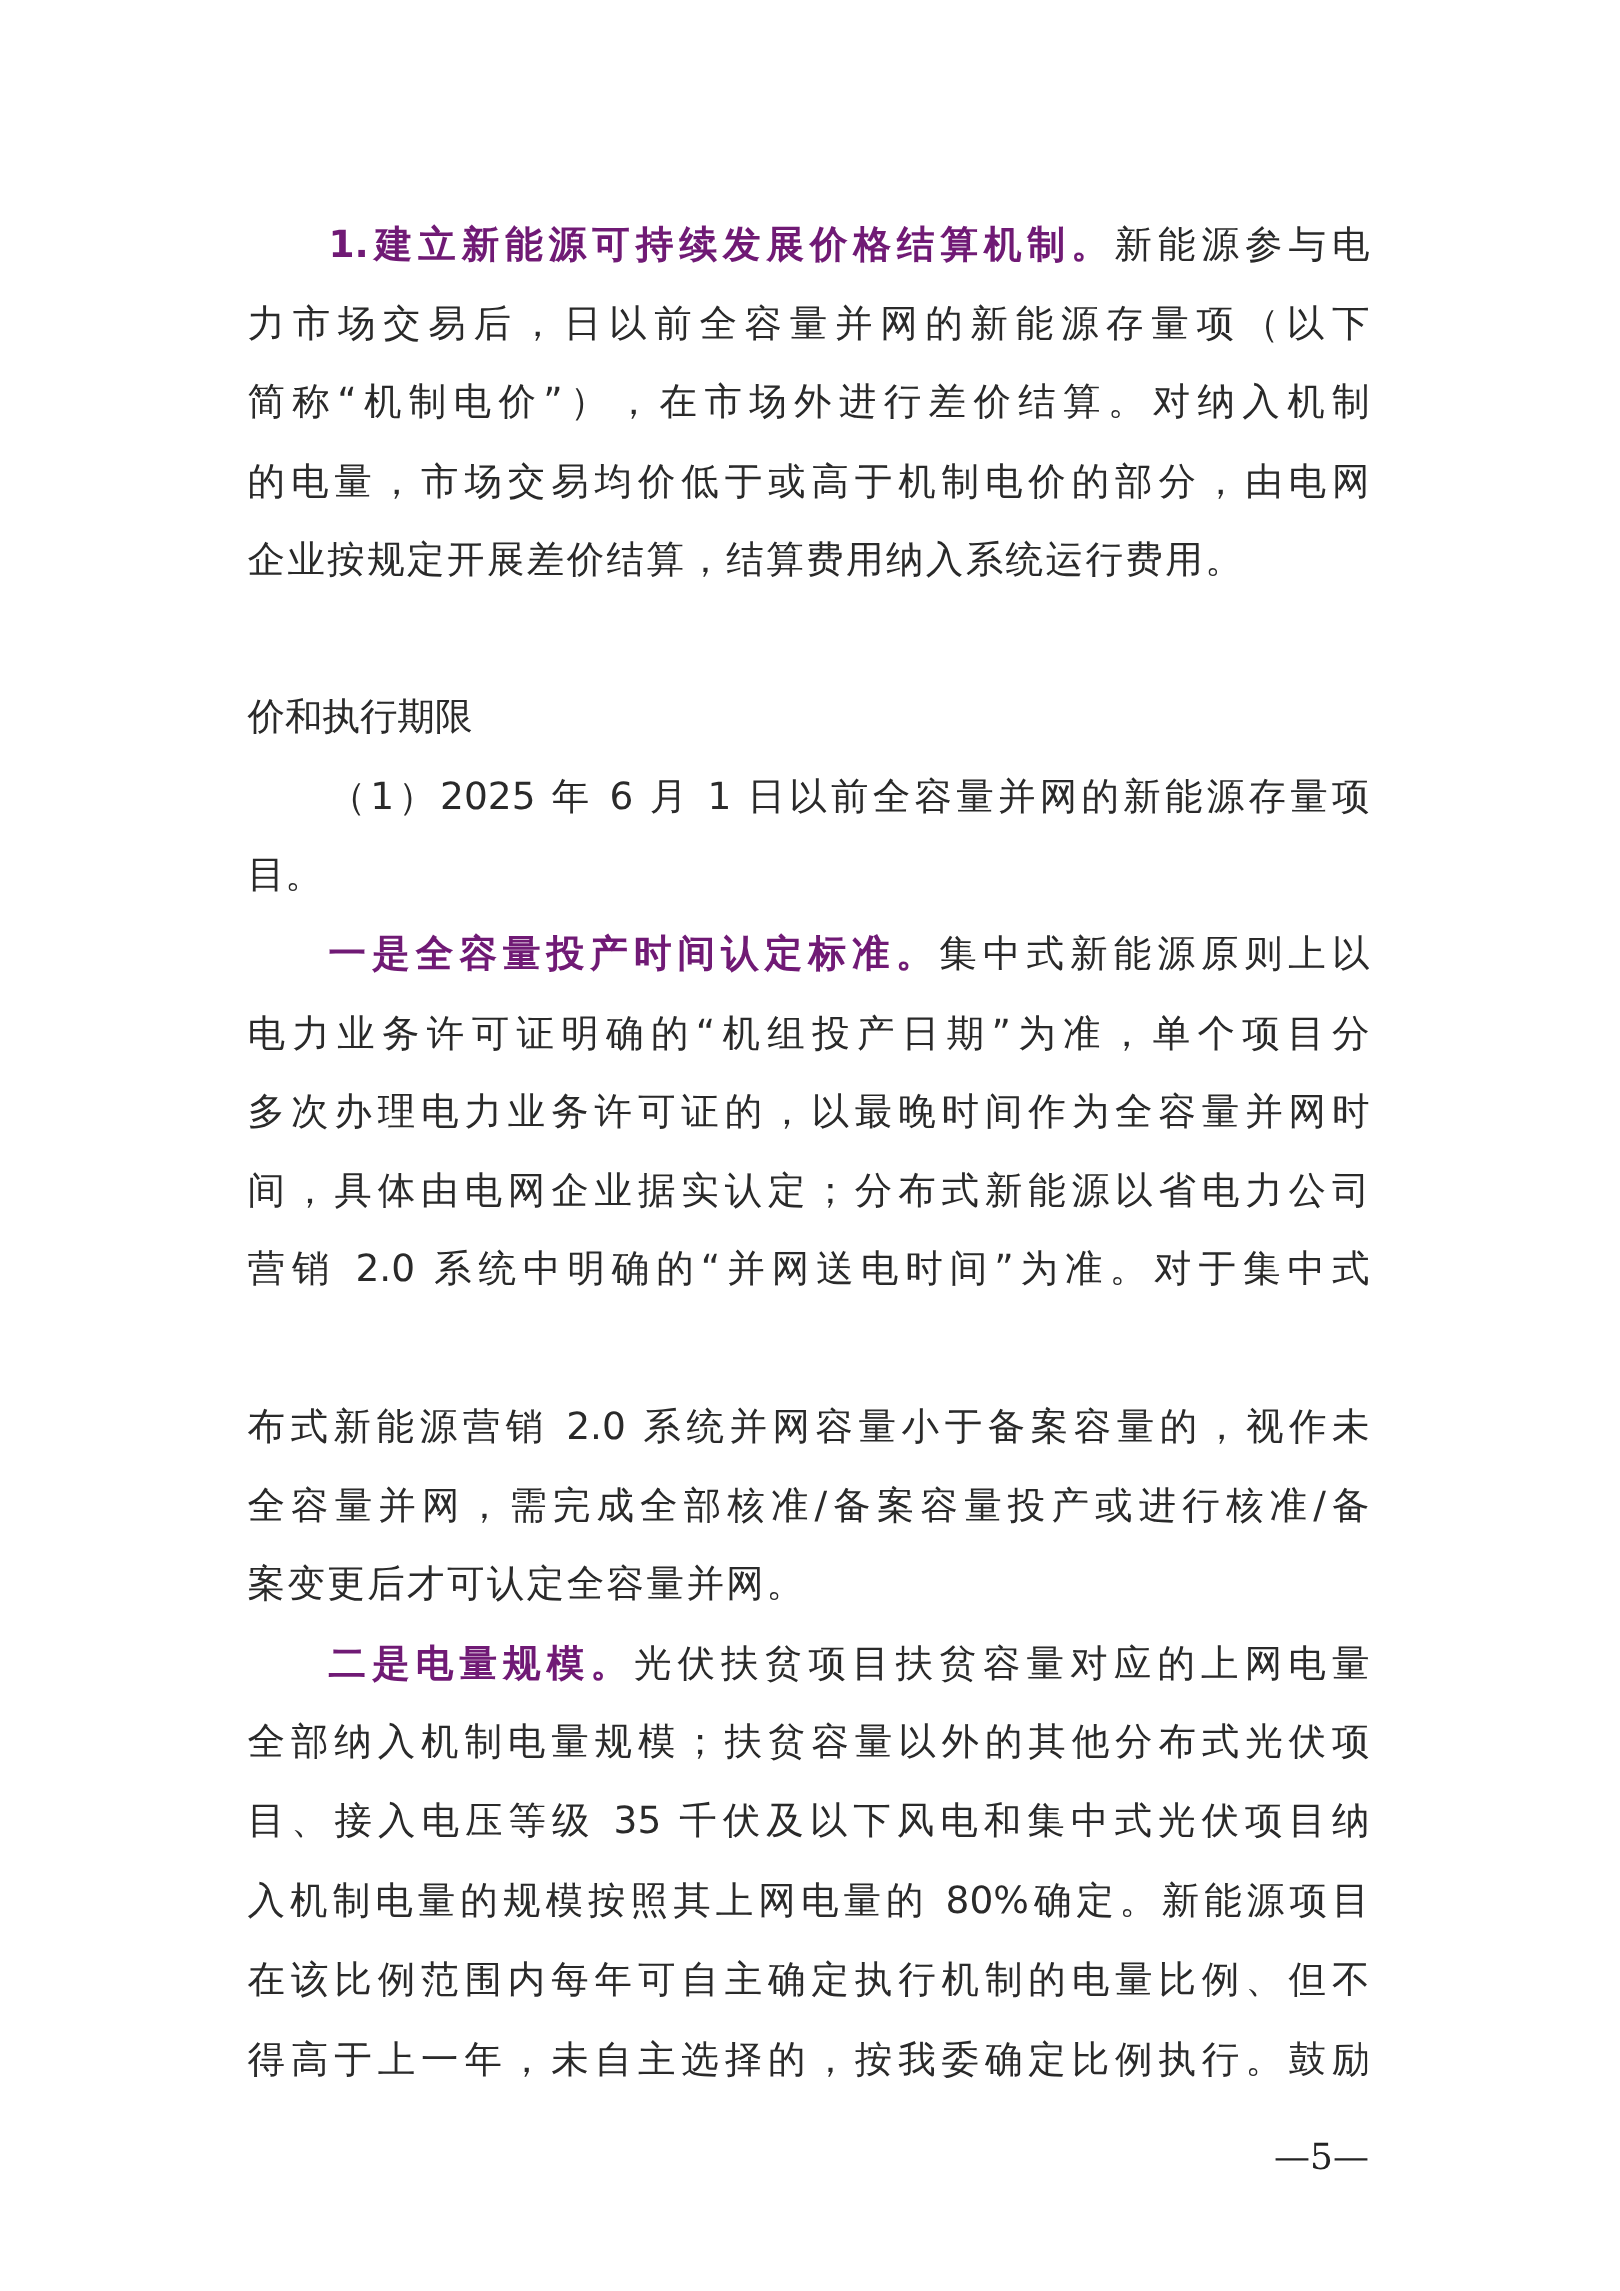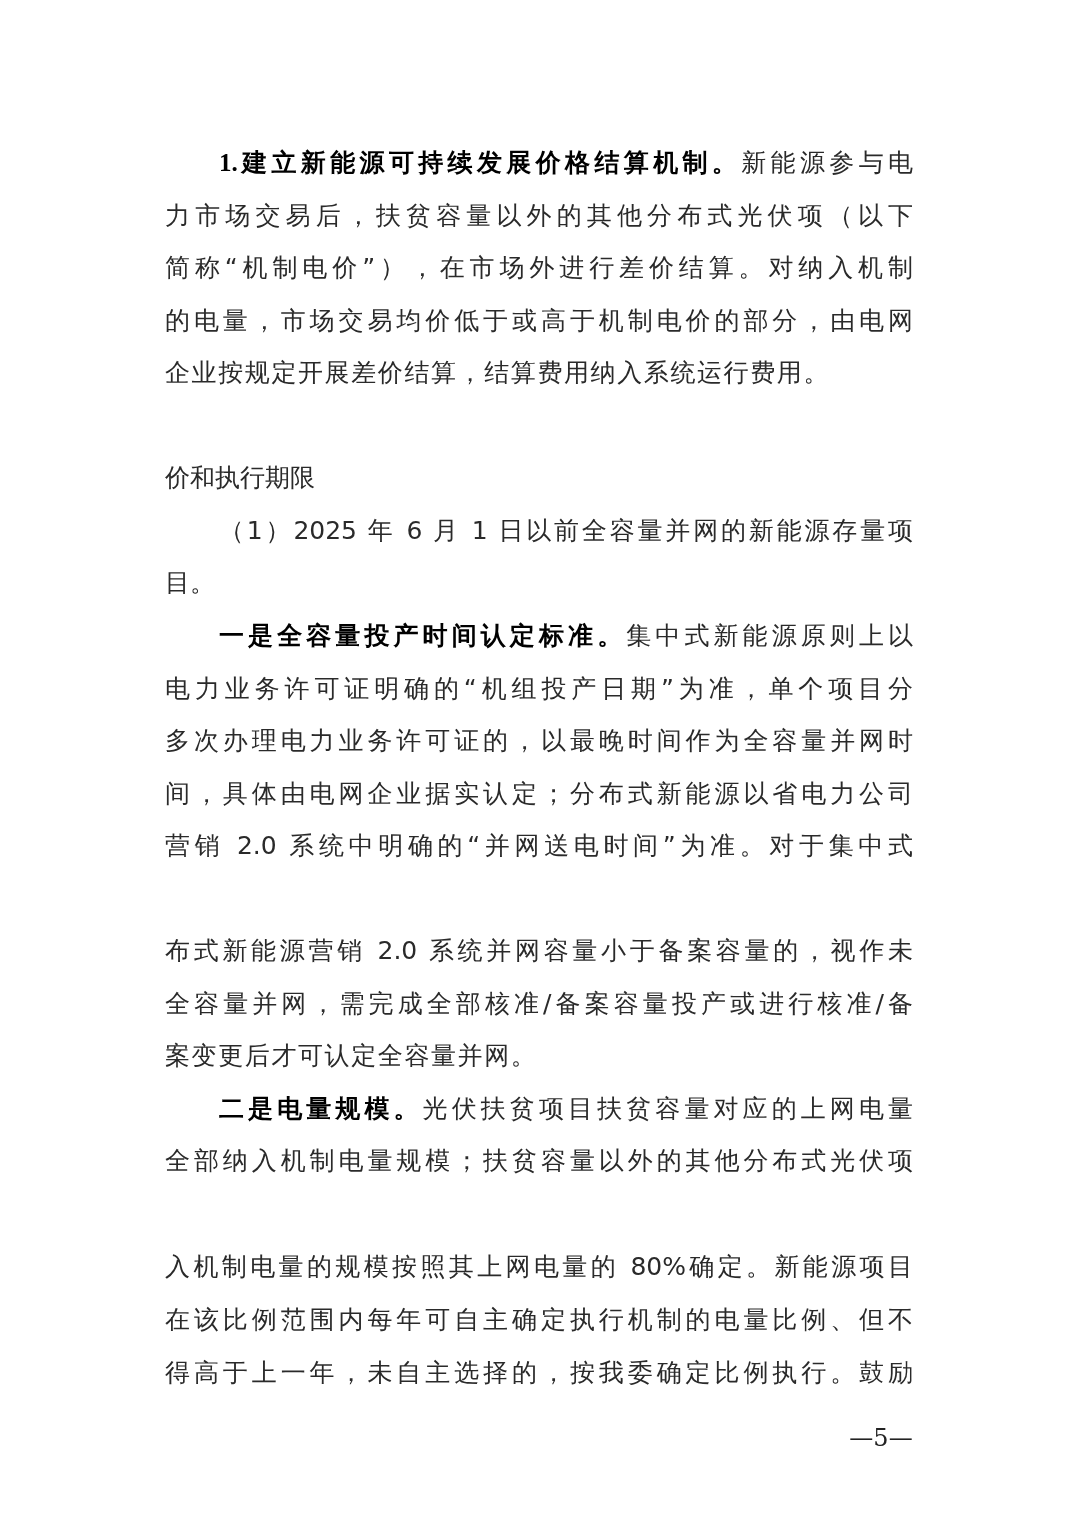--- a/index.html
+++ b/index.html
@@ -5,49 +5,50 @@
   html, body { margin: 0; padding: 0; background: #ffffff; }
   body { width: 1080px; height: 1527px; position: relative; overflow: hidden;
          font-family: "DejaVu Sans", "Liberation Sans", sans-serif; color: #2a2a2a; }
   .page { position: absolute; left: 0; top: 0; width: 1080px; height: 1527px; background: #fff; }
   .line { position: absolute; left: 165px; width: 748px; height: 40px; line-height: 40px;
           font-size: 25px; white-space: nowrap; text-align: justify; text-align-last: justify;
           letter-spacing: 0px; }
   .line.indent { left: 219px; width: 694px; }
   .line.short { text-align-last: left; }
   .line.short.spaced { letter-spacing: 1.6px; }
-  .b { font-weight: bold; color: #000000; font-family: Liberation Serif, serif; }
+  .b { font-weight: bold; color: #701a75; }
   .pageno { position: absolute; left: 836px; top: 1420px; width: 90px; height: 36px; line-height: 36px;
             font-family: "DejaVu Serif", "Liberation Serif", serif; font-size: 24px; color: #222; text-align: center; }
 </style>
 </head>
 <body>
 
 <div class="page">
 
   <div class="line indent" style="top:143px"><span class="b">1.建立新能源可持续发展价格结算机制。</span><span>新能源参与电</span></div>
-  <div class="line" style="top:196px">力市场交易后，扶贫容量以外的其他分布式光伏项（以下</div>
+  <div class="line" style="top:196px">力市场交易后，日以前全容量并网的新能源存量项（以下</div>
   <div class="line" style="top:248px">简称“机制电价”），在市场外进行差价结算。对纳入机制</div>
   <div class="line" style="top:301px">的电量，市场交易均价低于或高于机制电价的部分，由电网</div>
   <div class="line short spaced" style="top:353px">企业按规定开展差价结算，结算费用纳入系统运行费用。</div>
 
   <div class="line short" style="top:458px">价和执行期限</div>
 
   <div class="line indent" style="top:511px">（1）2025 年 6 月 1 日以前全容量并网的新能源存量项</div>
   <div class="line short" style="top:563px">目。</div>
 
   <div class="line" style="top:669px">电力业务许可证明确的“机组投产日期”为准，单个项目分</div>
   <div class="line indent" style="top:616px"><span class="b">一是全容量投产时间认定标准。</span><span>集中式新能源原则上以</span></div>
   <div class="line" style="top:721px">多次办理电力业务许可证的，以最晚时间作为全容量并网时</div>
   <div class="line" style="top:774px">间，具体由电网企业据实认定；分布式新能源以省电力公司</div>
   <div class="line" style="top:826px">营销 2.0 系统中明确的“并网送电时间”为准。对于集中式</div>
   <div class="line" style="top:931px">布式新能源营销 2.0 系统并网容量小于备案容量的，视作未</div>
   <div class="line" style="top:984px">全容量并网，需完成全部核准/备案容量投产或进行核准/备</div>
   <div class="line short spaced" style="top:1036px">案变更后才可认定全容量并网。</div>
 
   <div class="line indent" style="top:1089px"><span class="b">二是电量规模。</span><span>光伏扶贫项目扶贫容量对应的上网电量</span></div>
   <div class="line" style="top:1141px">全部纳入机制电量规模；扶贫容量以外的其他分布式光伏项</div>
+  <div class="line" style="top:1194px">目、接入电压等级 35 千伏及以下风电和集中式光伏项目纳</div>
   <div class="line" style="top:1247px">入机制电量的规模按照其上网电量的 80%确定。新能源项目</div>
   <div class="line" style="top:1300px">在该比例范围内每年可自主确定执行机制的电量比例、但不</div>
   <div class="line" style="top:1353px">得高于上一年，未自主选择的，按我委确定比例执行。鼓励</div>
 
   <div class="pageno">—5—</div>
 </div>
 
 </body></html>

